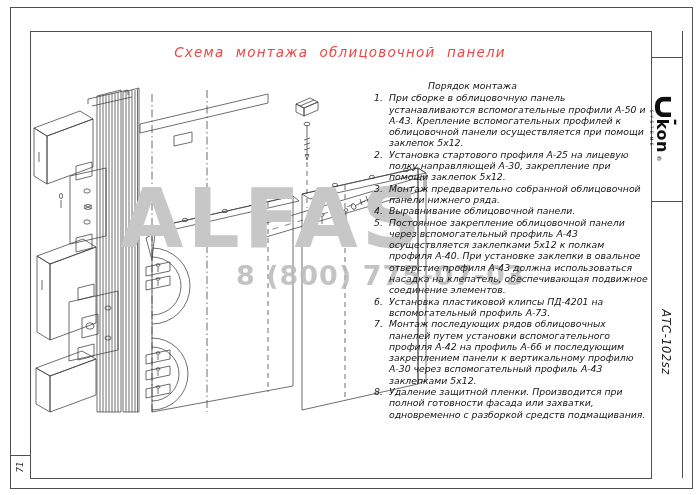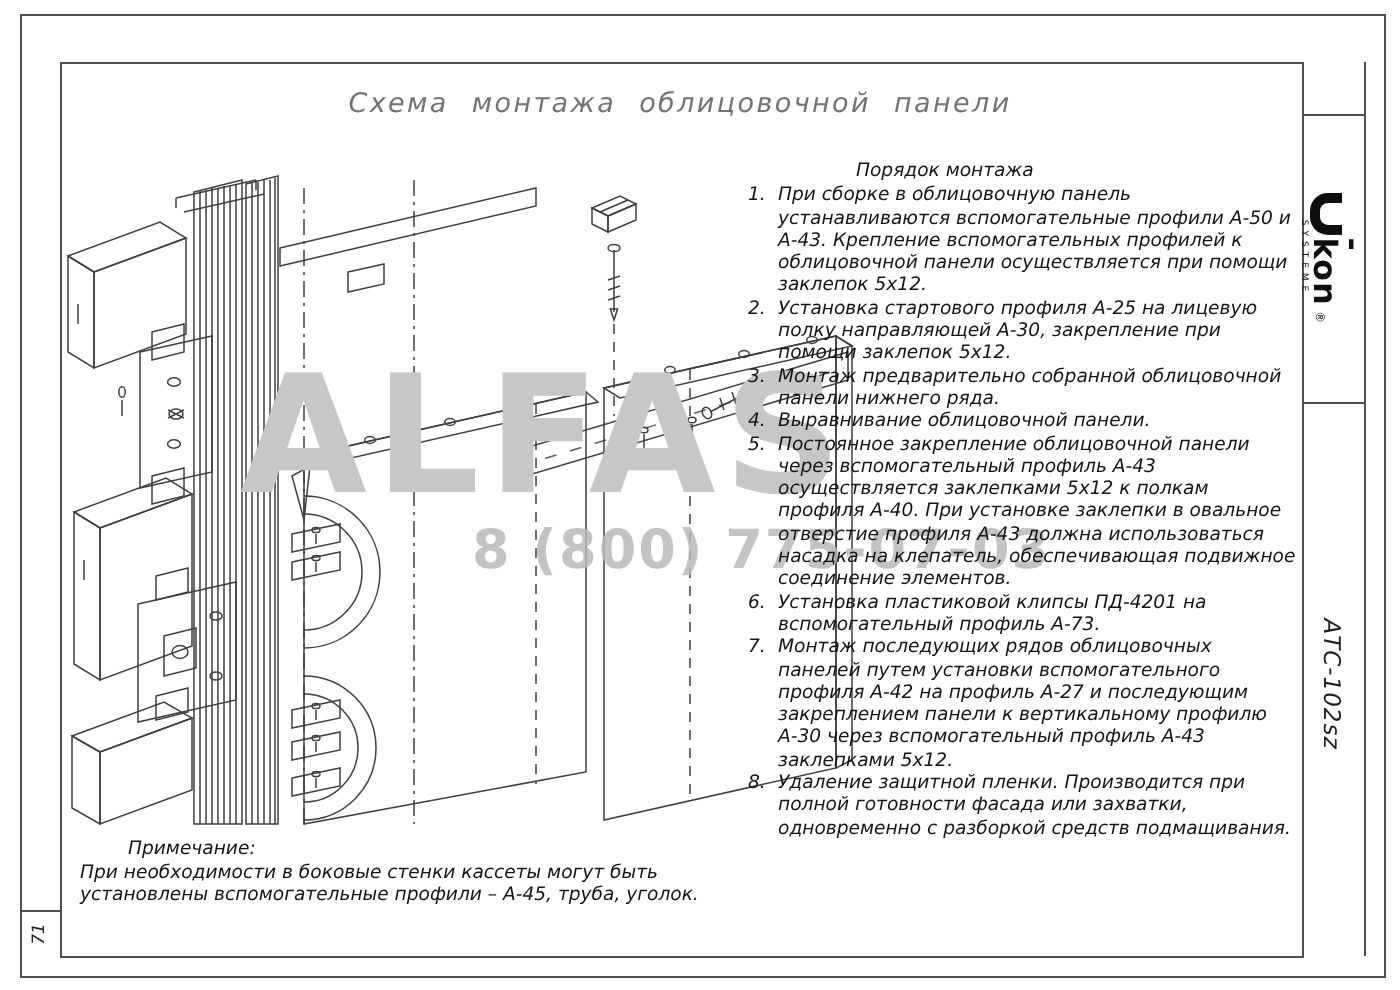--- a/index.html
+++ b/index.html
@@ -11,21 +11,21 @@
   .content-frame{left:30px;top:31px;width:620px;height:446px;border:1px solid #4f4f4f;}
   .band-line{left:682px;top:31px;width:0;height:447px;border-left:1px solid #4f4f4f;}
   .band-cross1{left:651px;top:57px;width:31px;height:0;border-top:1px solid #4f4f4f;}
   .band-cross2{left:651px;top:201px;width:31px;height:0;border-top:1px solid #4f4f4f;}
   
   .sheetnum-box{left:10px;top:455px;width:20px;height:22px;border-top:1px solid #4f4f4f;border-right:1px solid #4f4f4f;}
   .sheetnum{left:0;top:0;width:20px;height:22px;display:flex;align-items:center;justify-content:center;
             transform:rotate(-90deg);font-style:italic;font-size:8.5px;color:#222;}
   
   .title{left:30px;top:44px;width:620px;text-align:center;font-style:italic;font-size:13.5px;
-         letter-spacing:1.2px;word-spacing:6px;color:#737373;z-index:3;}
+         letter-spacing:1.2px;word-spacing:6px;color:#ef4444;z-index:3;}
   
   .wm-name{left:120px;top:178px;font-size:82px;font-weight:bold;letter-spacing:4px;line-height:1;
            color:#c7c7c7;z-index:2;font-style:normal;}
   .wm-phone{left:236px;top:262px;font-size:27px;font-weight:bold;letter-spacing:1px;line-height:1;
             color:#b9b9b9;opacity:.85;z-index:2;}
   
   .instructions{left:374px;top:80px;width:274px;font-style:italic;font-size:9.3px;line-height:11.3px;
                 color:#141414;z-index:3;}
   .instr-heading{margin:0 0 1px 54px;}
   .instr-list{margin:0;padding:0;list-style:none;}
@@ -225,33 +225,29 @@
       <li class="instr-item">
         <span class="instr-num">5.</span>
         <span class="instr-text">Постоянное закрепление облицовочной панели через вспомогательный профиль А-43 осуществляется заклепками 5х12 к полкам профиля А-40. При установке заклепки в овальное отверстие профиля А-43 должна использоваться насадка на клепатель, обеспечивающая подвижное соединение элементов.</span>
       </li>
       <li class="instr-item">
         <span class="instr-num">6.</span>
         <span class="instr-text">Установка пластиковой клипсы ПД-4201 на вспомогательный профиль А-73.</span>
       </li>
       <li class="instr-item">
         <span class="instr-num">7.</span>
-        <span class="instr-text">Монтаж последующих рядов облицовочных панелей путем установки вспомогательного профиля А-42 на профиль А-27 и последующим закреплением панели к вертикальному профилю А-30 через вспомогательный профиль А-43 заклепками 5х12.</span>
+        <span class="instr-text">Монтаж последующих рядов облицовочных панелей путем установки вспомогательного профиля А-42 на профиль А-66 и последующим закреплением панели к вертикальному профилю А-30 через вспомогательный профиль А-43 заклепками 5х12.</span>
       </li>
       <li class="instr-item">
         <span class="instr-num">8.</span>
         <span class="instr-text">Удаление защитной пленки. Производится при полной готовности фасада или захватки, одновременно с разборкой средств подмащивания.</span>
       </li>
     </ul>
   </div>
 
-  <div class="abs note">
-    <div class="note-heading">Примечание:</div>
-    <div>При необходимости в боковые стенки кассеты могут быть установлены вспомогательные профили  –  А-45, труба, уголок.</div>
-  </div>
 
   <div class="abs logo-rot">
     <div class="logo-row">
       <span class="logo-u"></span>
       <span class="logo-brand">-kon</span>
       <span class="logo-reg">®</span>
     </div>
     <div class="logo-sub">SYSTEME</div>
   </div>
 

